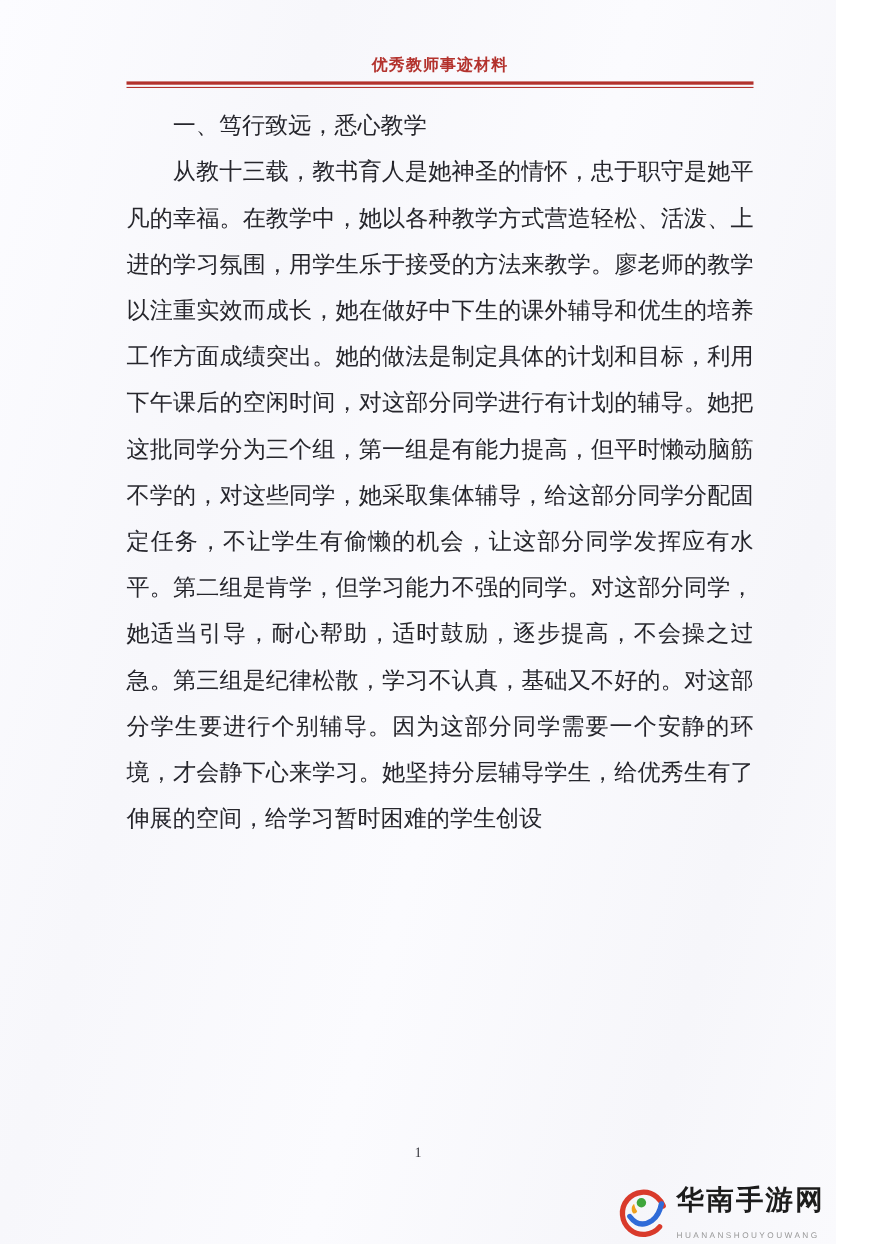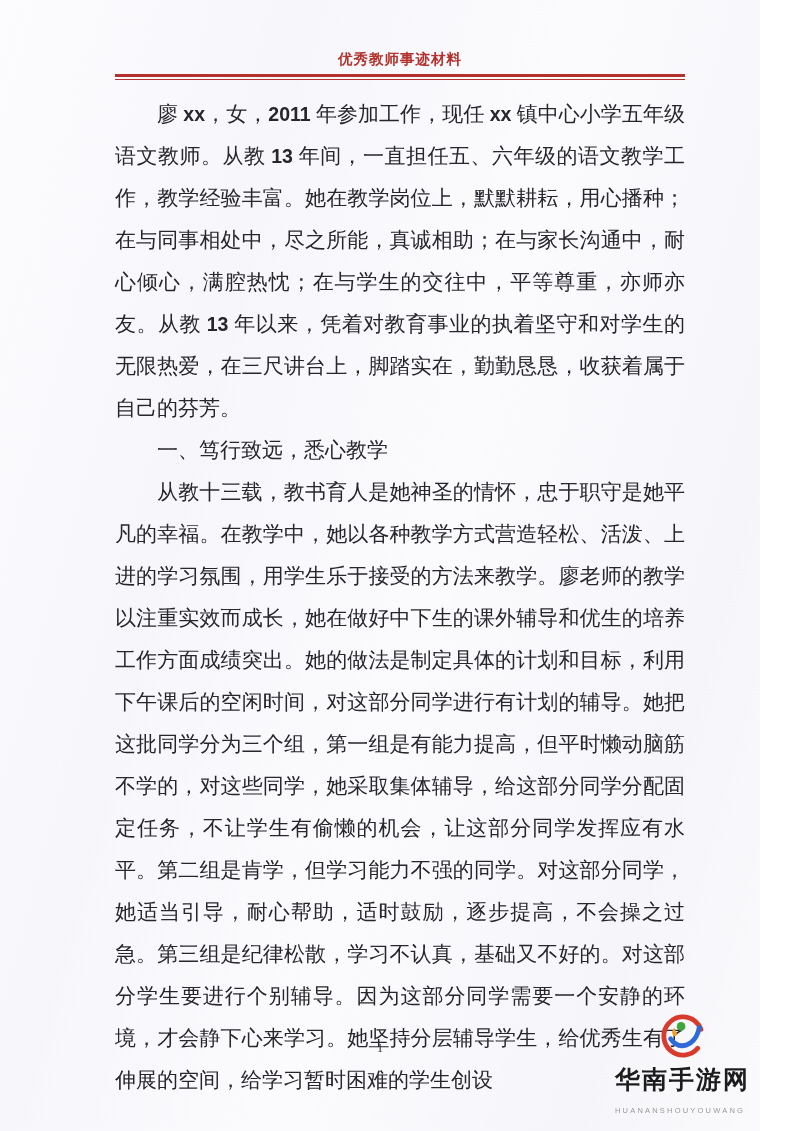--- a/index.html
+++ b/index.html
@@ -68,25 +68,24 @@
     top: 1040px;
     left: 0;
     width: 100%;
     text-align: center;
     font-size: 13px;
     color: #3a3a40;
   }
   .watermark {
     position: absolute;
     right: 10px;
-    bottom: 16px;
+    bottom: 4px;
     display: flex;
     align-items: center;
     gap: 7px;
-    flex-direction: column;
   }
   .brand-text { display: flex; flex-direction: column; }
   .brand-name {
     font-family: "Liberation Sans", "DejaVu Sans", sans-serif;
     font-weight: bold;
     font-size: 25px;
     line-height: 26px;
     color: #1c1c1c;
     letter-spacing: 2px;
   }
@@ -100,21 +99,20 @@
 </style>
 </head>
 <body>
 
 <div class="page">
   <div class="content">
     <div class="doc-header">优秀教师事迹材料</div>
     <div class="double-rule"></div>
     <div class="body-text">
 
-        <p class="para">廖 <b>xx</b>，女，<b>2011</b> 年参加工作，现任 <b>xx</b> 镇中心小学五年级语文教师。从教 <b>13</b> 年间，一直担任五、六年级的语文教学工作，教学经验丰富。她在教学岗位上，默默耕耘，用心播种；在与同事相处中，尽之所能，真诚相助；在与家长沟通中，耐心倾心，满腔热忱；在与学生的交往中，平等尊重，亦师亦友。从教 <b>13</b> 年以来，凭着对教育事业的执着坚守和对学生的无限热爱，在三尺讲台上，脚踏实在，勤勤恳恳，收获着属于自己的芬芳。</p>
 
         <p class="para">一、笃行致远，悉心教学</p>
 
         <p class="para">从教十三载，教书育人是她神圣的情怀，忠于职守是她平凡的幸福。在教学中，她以各种教学方式营造轻松、活泼、上进的学习氛围，用学生乐于接受的方法来教学。廖老师的教学以注重实效而成长，她在做好中下生的课外辅导和优生的培养工作方面成绩突出。她的做法是制定具体的计划和目标，利用下午课后的空闲时间，对这部分同学进行有计划的辅导。她把这批同学分为三个组，第一组是有能力提高，但平时懒动脑筋不学的，对这些同学，她采取集体辅导，给这部分同学分配固定任务，不让学生有偷懒的机会，让这部分同学发挥应有水平。第二组是肯学，但学习能力不强的同学。对这部分同学，她适当引导，耐心帮助，适时鼓励，逐步提高，不会操之过急。第三组是纪律松散，学习不认真，基础又不好的。对这部分学生要进行个别辅导。因为这部分同学需要一个安静的环境，才会静下心来学习。她坚持分层辅导学生，给优秀生有了伸展的空间，给学习暂时困难的学生创设</p>
       </div>
   </div>
 
   <div class="page-number">1</div>
 
   <div class="watermark">

